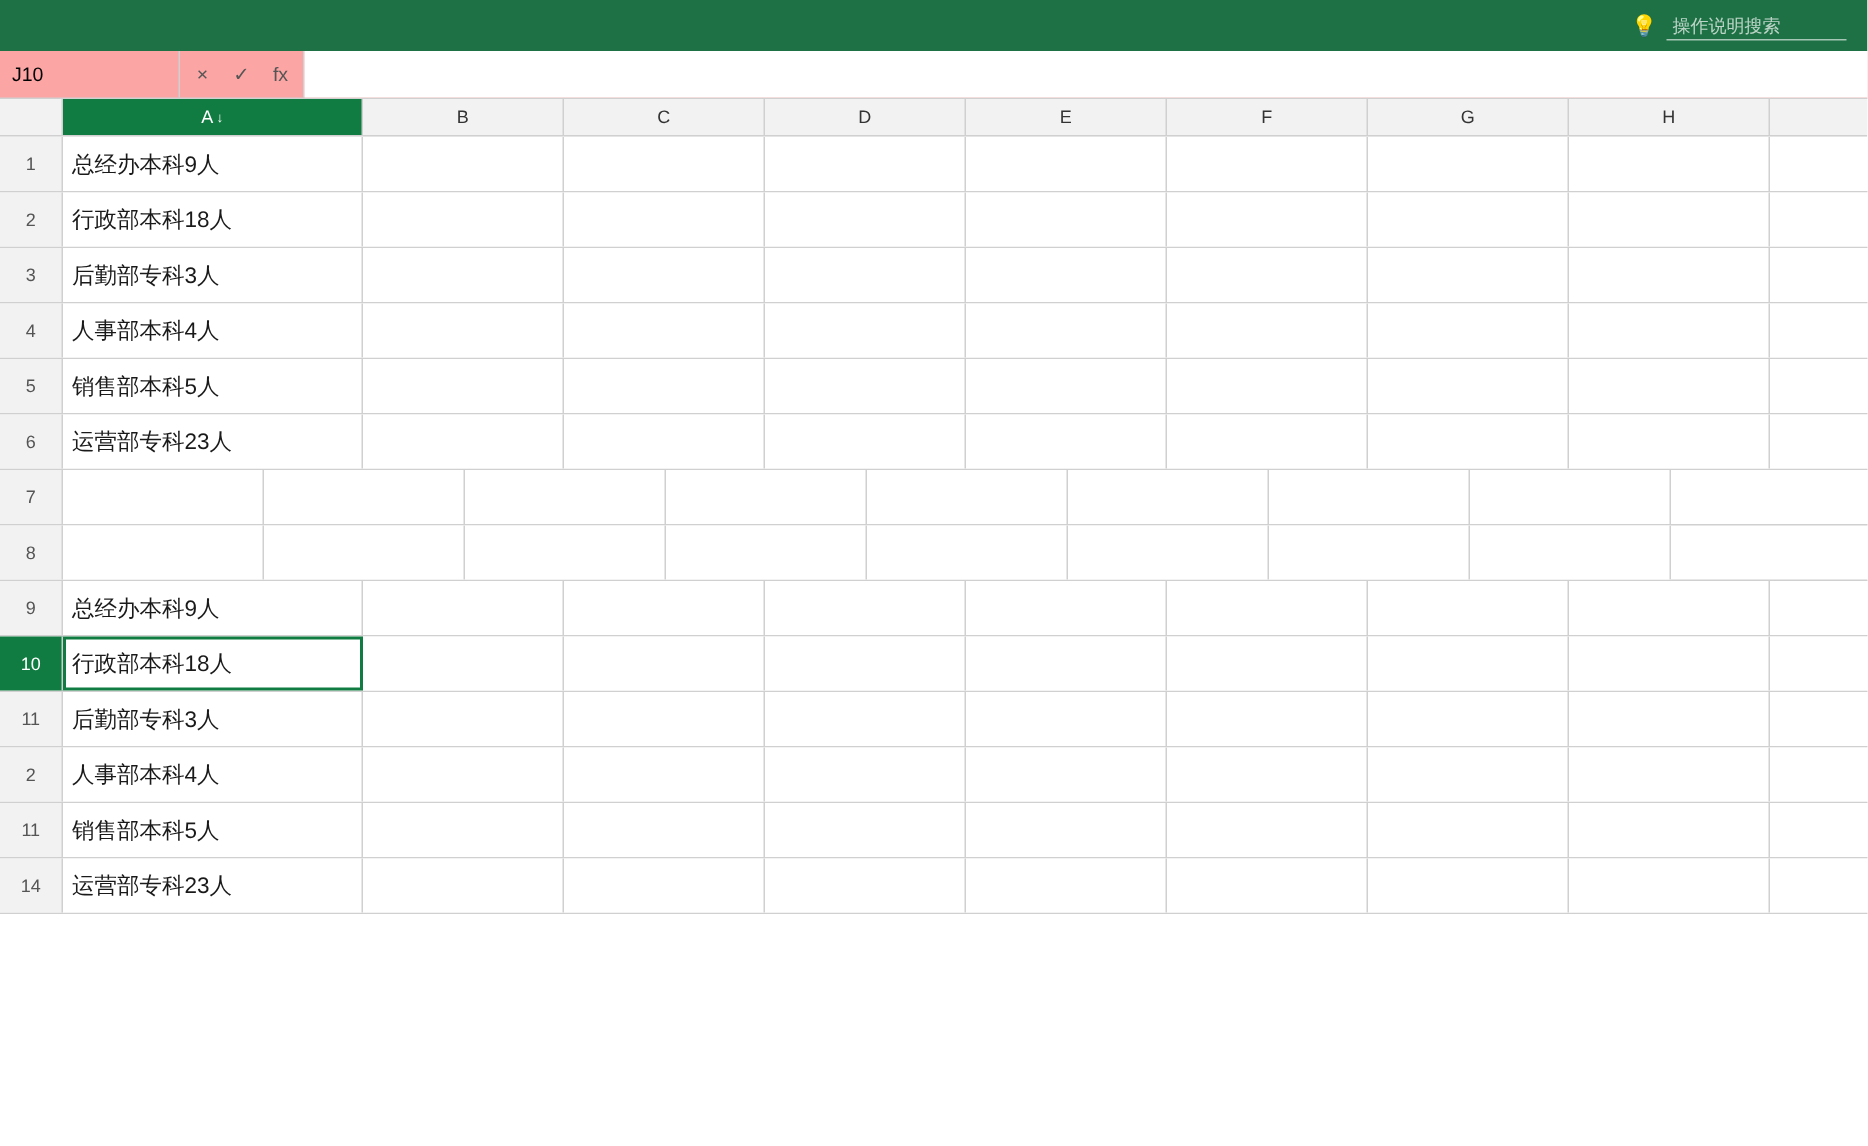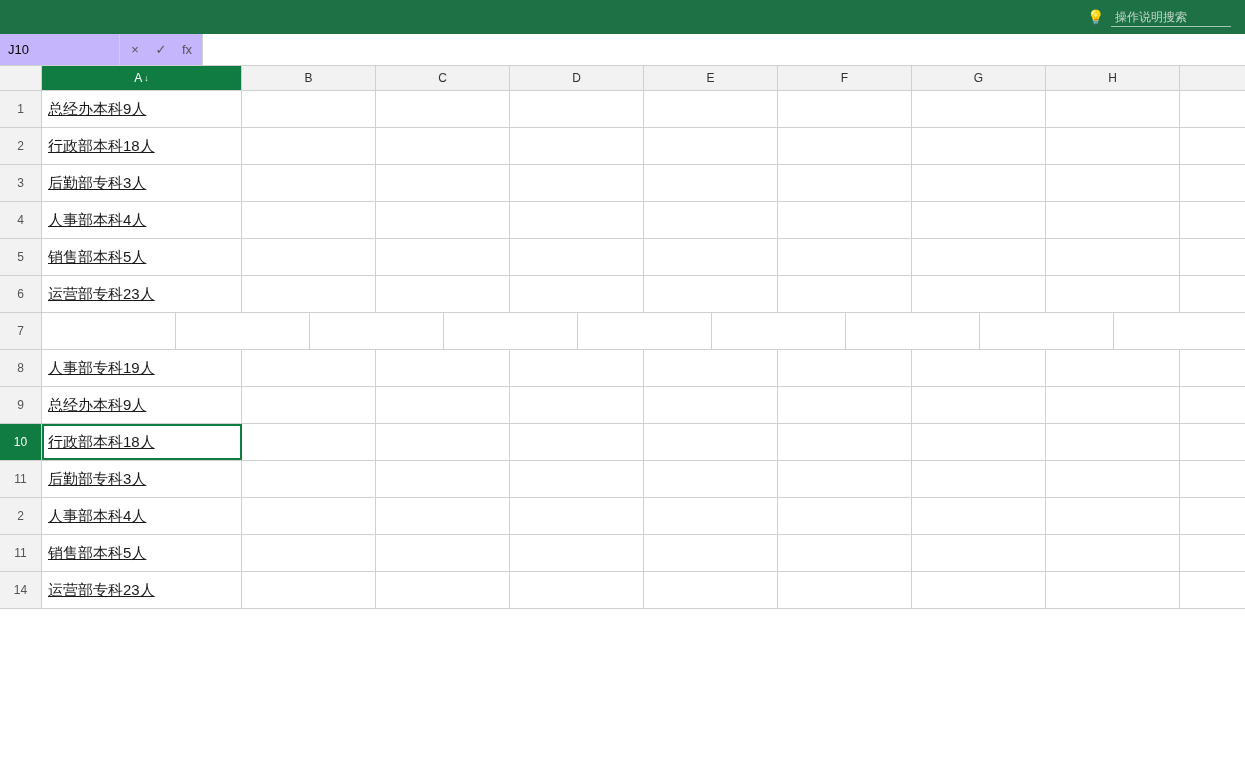--- a/index.html
+++ b/index.html
@@ -43,21 +43,21 @@
       font-size: 12px;
       outline: none;
       width: 120px;
       padding: 2px 4px;
     }
     .search-box::placeholder { color: rgba(255,255,255,0.7); }
 
     
     #formula-bar {
       height: 32px;
-      background: #c4b5fd;
+      background: #fca5a5;
       border-bottom: 1px solid #d0d0d0;
       display: flex;
       align-items: center;
     }
     .cell-ref-box {
       width: 120px;
       border-right: 1px solid #d0d0d0;
       padding: 0 8px;
       font-size: 13px;
       height: 100%;
@@ -171,21 +171,21 @@
       height: 36px;
       display: flex;
       align-items: center;
       padding: 0 6px;
       font-size: 15px;
       color: #1a1a1a;
       cursor: cell;
       white-space: nowrap;
       overflow: hidden;
     }
-    .cell.col-a { min-width: 200px; max-width: 200px; text-decoration: underline; }
+    .cell.col-a { min-width: 200px; max-width: 200px; }
     .cell-selected {
       outline: 2px solid #107c41;
       outline-offset: -2px;
       background: #e8f4ee;
     }
 
     .empty-cell {
       background: #fff;
     }
   </style>
@@ -311,21 +311,20 @@
         <div class="cell empty-cell" style="width: 134px; min-width: 134px;"></div>
         <div class="cell empty-cell" style="width: 134px; min-width: 134px;"></div>
         <div class="cell empty-cell" style="width: 134px; min-width: 134px;"></div>
         <div class="cell empty-cell" style="width: 134px; min-width: 134px;"></div>
         <div class="cell empty-cell" style="width: 134px; min-width: 134px;"></div>
         <div class="cell empty-cell" style="width: 134px; min-width: 134px;"></div>
         <div class="cell empty-cell" style="width: 134px; min-width: 134px;"></div>
       </div>
       <div class="grid-row">
         <div class="row-num">8</div>
-        <div class="cell col-a empty-cell" style="width: 200px; min-width: 200px;">人事部专科19人</div>
         <div class="cell empty-cell" style="width: 134px; min-width: 134px;"></div>
         <div class="cell empty-cell" style="width: 134px; min-width: 134px;"></div>
         <div class="cell empty-cell" style="width: 134px; min-width: 134px;"></div>
         <div class="cell empty-cell" style="width: 134px; min-width: 134px;"></div>
         <div class="cell empty-cell" style="width: 134px; min-width: 134px;"></div>
         <div class="cell empty-cell" style="width: 134px; min-width: 134px;"></div>
         <div class="cell empty-cell" style="width: 134px; min-width: 134px;"></div>
         <div class="cell empty-cell" style="width: 134px; min-width: 134px;"></div>
       </div>
       <div class="grid-row">

